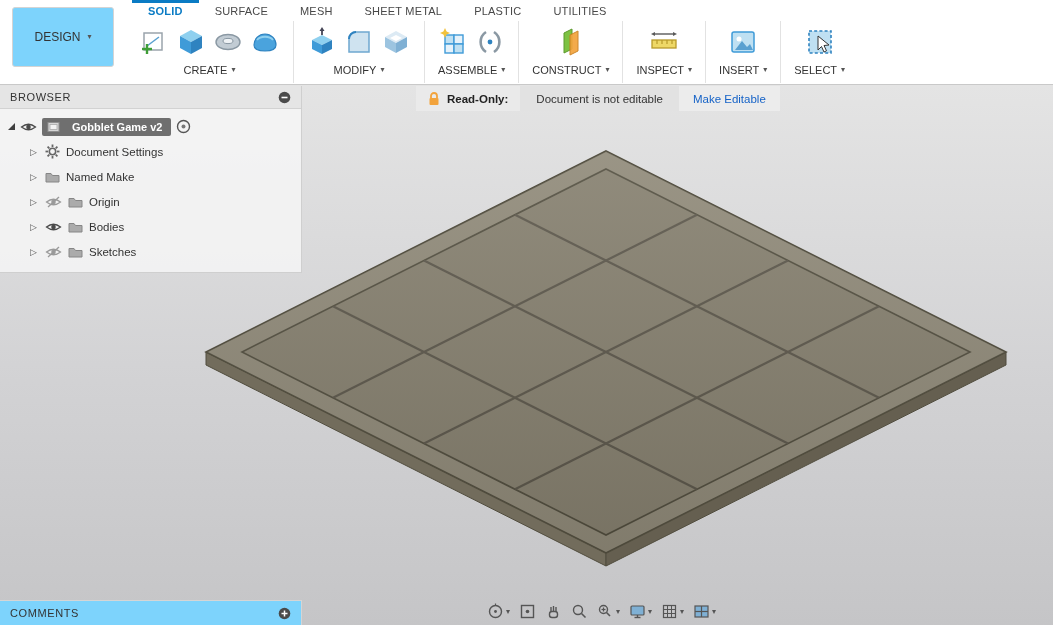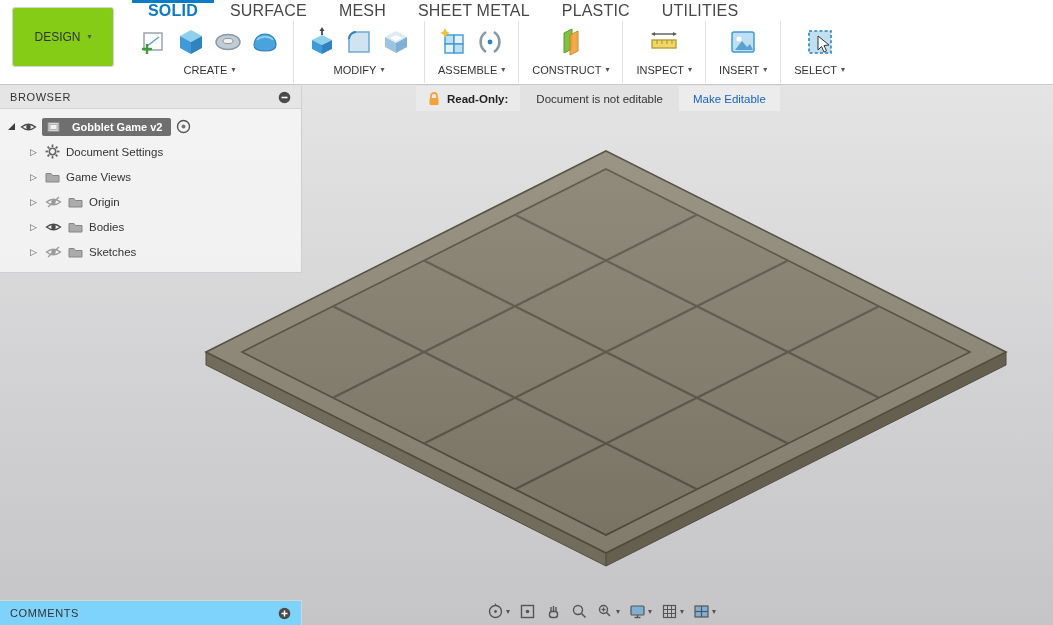--- a/index.html
+++ b/index.html
@@ -1,24 +1,24 @@
 <!DOCTYPE html>
 <html><head>
 <meta charset="utf-8">
 <style>
   * { box-sizing: border-box; margin: 0; padding: 0; }
   body { font-family: "Liberation Sans", sans-serif; background: #ffffff; }
   #app { position: relative; width: 1053px; height: 625px; overflow: hidden; background: #fff; }
 
   
   .toolbar { position: absolute; top: 0; left: 0; right: 0; height: 85px; background: #ffffff; border-bottom: 1px solid #c9c9c9; z-index: 30; }
-  .design-btn { position: absolute; left: 12px; top: 7px; width: 102px; height: 60px; background: #84cc16; border: 1px solid #d4d4d4; border-radius: 3px; display: flex; align-items: center; justify-content: center; gap: 7px; font-size: 12px; color: #333; cursor: default; }
+  .design-btn { position: absolute; left: 12px; top: 7px; width: 102px; height: 60px; background: #7dd3fc; border: 1px solid #d4d4d4; border-radius: 3px; display: flex; align-items: center; justify-content: center; gap: 7px; font-size: 12px; color: #333; cursor: default; }
   .caret { font-size: 8px; color: #555; line-height: 1; }
   .tabs { position: absolute; left: 132px; top: 0; display: flex; height: 19px; align-items: stretch; }
-  .tab { padding: 0 16px; font-size: 16px; color: #484848; display: flex; align-items: center; border-top: 3px solid transparent; letter-spacing: .2px; }
+  .tab { padding: 0 16px; font-size: 11px; color: #484848; display: flex; align-items: center; border-top: 3px solid transparent; letter-spacing: .2px; }
   .tab.active { color: #0a7bc4; font-weight: bold; border-top: 3px solid #0a7bc4; }
   .groups { position: absolute; left: 126px; top: 21px; display: flex; align-items: flex-start; height: 62px; }
   .group { display: flex; flex-direction: column; align-items: center; padding: 0 13px; height: 100%; justify-content: flex-start; }
   .group + .group { border-left: 1px solid #e2e2e2; }
   .group-icons { display: flex; gap: 7px; height: 42px; align-items: center; }
   .group-label { font-size: 11px; color: #333; display: flex; align-items: center; gap: 4px; margin-top: 1px; }
   .ticon { width: 30px; height: 30px; display: block; }
 
   
   .canvas { position: absolute; top: 85px; left: 0; width: 1053px; height: 540px; background: linear-gradient(180deg, #e4e4e4 0%, #d2d2d4 55%, #c5c5c7 100%); }
@@ -312,21 +312,21 @@
           </g>
         </svg>
         <span>Document Settings</span>
       </div>
 
       <div class="row child">
         <span class="tri-closed">▷</span>
         <svg class="mini" width="15" height="12" viewBox="0 0 15 12">
           <path d="M1,2.5 L6,2.5 L7.5,4.5 L14,4.5 L14,11 L1,11 Z" fill="#ababab" stroke="#868686" stroke-width="1"></path>
         </svg>
-        <span>Game Views</span>
+        <span>Named Make</span>
       </div>
 
       <div class="row child">
         <span class="tri-closed">▷</span>
         <svg class="mini" width="17" height="12" viewBox="0 0 17 12">
           <path d="M1.5,6 Q8.5,0.5 15.5,6 Q8.5,11.5 1.5,6 Z" fill="none" stroke="#9a9a9a" stroke-width="1.3"></path>
           <circle cx="8.5" cy="6" r="2.3" fill="#9a9a9a"></circle>
           <line x1="3" y1="11" x2="14" y2="1" stroke="#9a9a9a" stroke-width="1.3"></line>
         </svg>
         <svg class="mini" width="15" height="12" viewBox="0 0 15 12">

